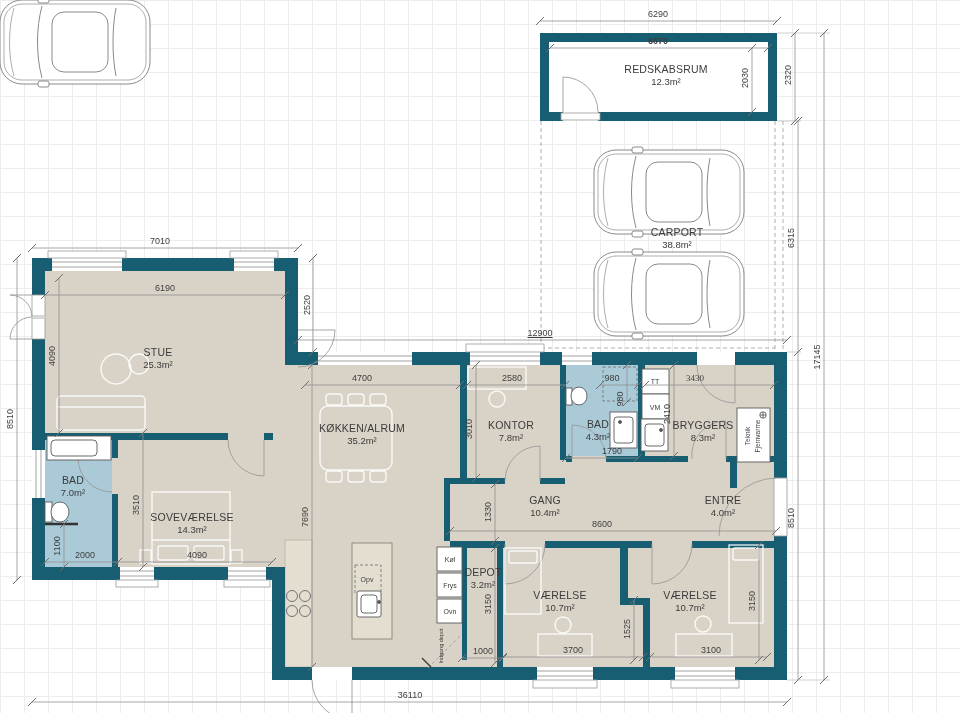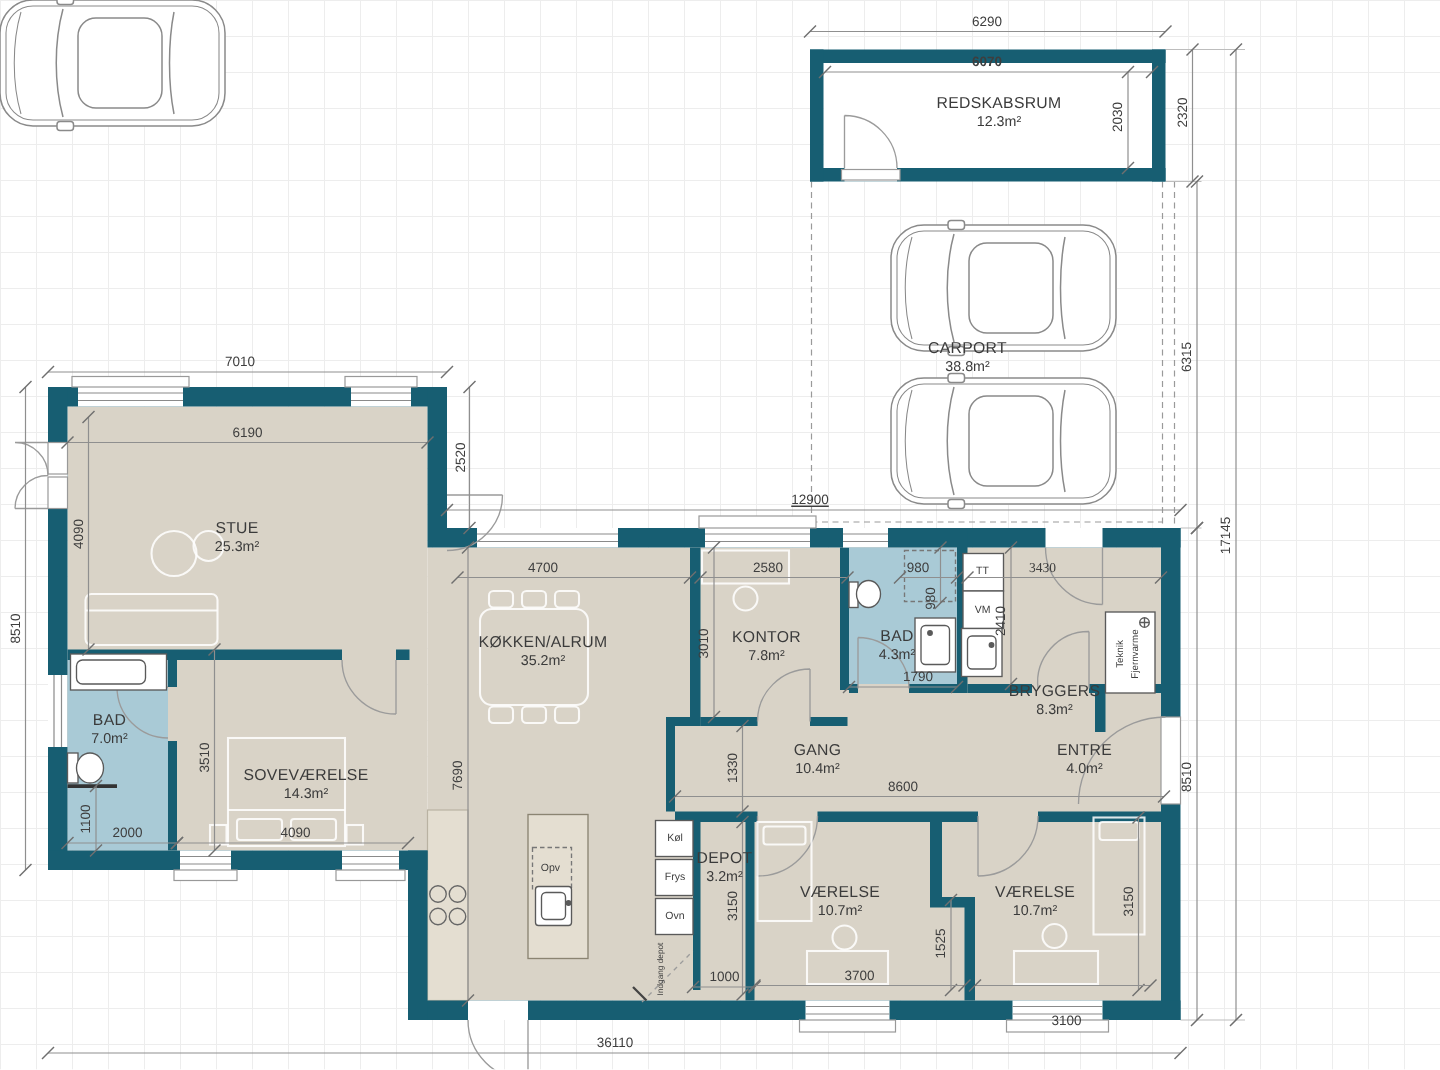--- a/index.html
+++ b/index.html
@@ -320,49 +320,49 @@
         <line x1="28" y1="706" x2="36" y2="698" class="dimtick"></line>
         <line x1="783" y1="706" x2="791" y2="698" class="dimtick"></line>
       </g>
   </svg>
 
   <div id="labels-layer">
       <div class="room-label" style="left: 666px; top: 75px;">
         <span class="room-name">REDSKABSRUM</span>
         <span class="room-area">12.3m²</span>
       </div>
-      <div class="room-label" style="left: 645px; top: 238px;">
+      <div class="room-label" style="left: 677px; top: 238px;">
         <span class="room-name">CARPORT</span>
         <span class="room-area">38.8m²</span>
       </div>
       <div class="room-label" style="left: 158px; top: 358px;">
         <span class="room-name">STUE</span>
         <span class="room-area">25.3m²</span>
       </div>
       <div class="room-label" style="left: 362px; top: 434px; justify-content: center;">
         <span class="room-name">KØKKEN/ALRUM</span>
         <span class="room-area">35.2m²</span>
       </div>
       <div class="room-label" style="left: 511px; top: 431px;">
         <span class="room-name">KONTOR</span>
         <span class="room-area">7.8m²</span>
       </div>
       <div class="room-label" style="left: 598px; top: 430px;">
         <span class="room-name">BAD</span>
         <span class="room-area">4.3m²</span>
       </div>
-      <div class="room-label" style="left: 703px; top: 431px; margin-top: 36px;">
+      <div class="room-label" style="left: 703px; top: 431px;">
         <span class="room-name">BRYGGERS</span>
         <span class="room-area">8.3m²</span>
       </div>
       <div class="room-label" style="left: 73px; top: 486px;">
         <span class="room-name">BAD</span>
         <span class="room-area">7.0m²</span>
       </div>
-      <div class="room-label" style="left: 204px; top: 523px; align-items: center;">
+      <div class="room-label" style="left: 192px; top: 523px; align-items: center;">
         <span class="room-name">SOVEVÆRELSE</span>
         <span class="room-area">14.3m²</span>
       </div>
       <div class="room-label" style="left: 545px; top: 506px;">
         <span class="room-name">GANG</span>
         <span class="room-area">10.4m²</span>
       </div>
       <div class="room-label" style="left: 723px; top: 506px;">
         <span class="room-name">ENTRE</span>
         <span class="room-area">4.0m²</span>
@@ -405,21 +405,21 @@
       <span class="dim-label" style="left: 591px; top: 451px; margin-left: 21px;">1790</span>
       <span class="dim-label" style="left: 695px; top: 378px; font-family: Liberation Serif, serif;">3430</span>
       <span class="dim-label v" style="left: 667px; top: 414px;">2410</span>
       <span class="dim-label" style="left: 602px; top: 524px;">8600</span>
       <span class="dim-label v" style="left: 791px; top: 518px;">8510</span>
       <span class="dim-label v" style="left: 488px; top: 604px;">3150</span>
       <span class="dim-label v" style="left: 627px; top: 629px;">1525</span>
       <span class="dim-label v" style="left: 752px; top: 601px;">3150</span>
       <span class="dim-label" style="left: 483px; top: 651px;">1000</span>
       <span class="dim-label" style="left: 573px; top: 650px;">3700</span>
-      <span class="dim-label" style="left: 711px; top: 680px; text-align: center;">3100</span>
+      <span class="dim-label" style="left: 711px; top: 650px; text-align: center;">3100</span>
       <span class="dim-label" style="left: 410px; top: 695px;">36110</span>
       <span class="ann-label" style="left: 655px; top: 381px; font-size: 7px;">TT</span>
       <span class="ann-label" style="left: 655px; top: 407px; font-size: 7px;">VM</span>
       <span class="ann-label" style="left: 367px; top: 579px; font-size: 7px;">Opv</span>
       <span class="ann-label" style="left: 450px; top: 559px; font-size: 7px;">Køl</span>
       <span class="ann-label" style="left: 450px; top: 585px; font-size: 7px;">Frys</span>
       <span class="ann-label" style="left: 450px; top: 611px; font-size: 7px;">Ovn</span>
       <span class="ann-label v" style="left: 747px; top: 436px; font-size: 6.5px;">Teknik</span>
       <span class="ann-label v" style="left: 757px; top: 436px; font-size: 6.5px;">Fjernvarme</span>
       <span class="ann-label v" style="left: 441px; top: 646px; font-size: 5.5px;">Indgang depot</span>

